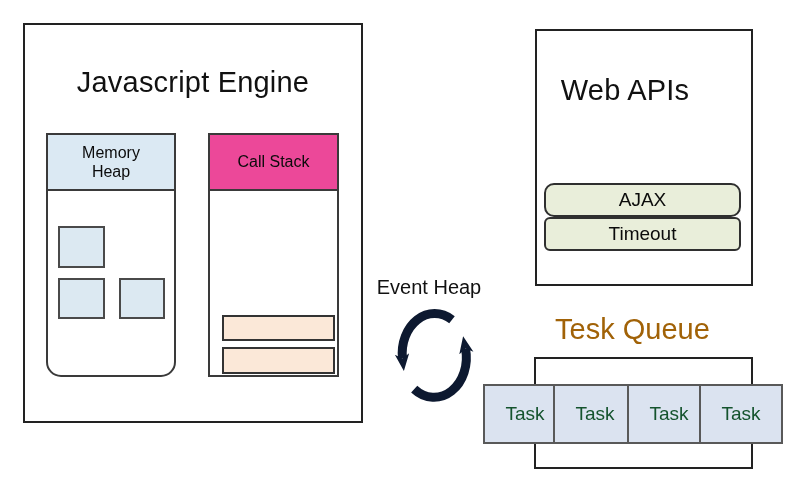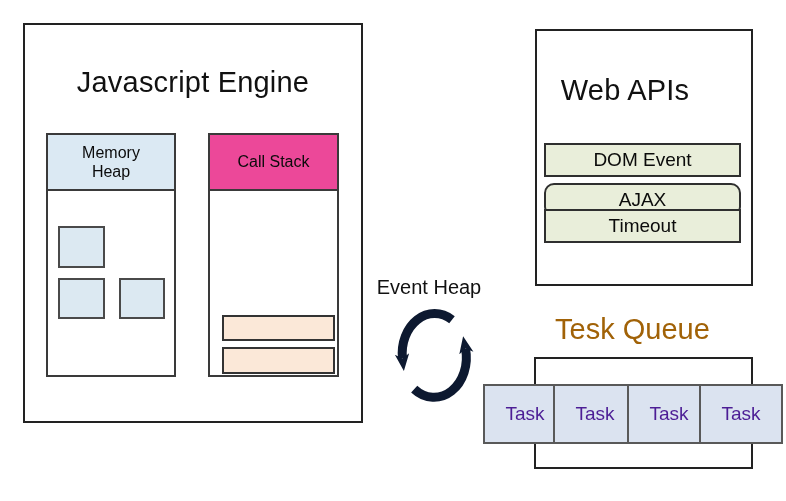--- a/index.html
+++ b/index.html
@@ -7,21 +7,21 @@
     position:relative;width:786px;height:501px;background:#ffffff;
     font-family:"Liberation Sans",sans-serif;color:#0b0b0b;overflow:hidden;
   }
   .abs{position:absolute;box-sizing:border-box;}
   .box{border:2px solid #222222;background:#ffffff;}
   .box-title{text-align:center;font-size:29px;letter-spacing:0.2px;color:#111111;}
   
   .engine{left:23px;top:23px;width:340px;height:400px;}
   .engine-title{left:23px;top:66px;width:340px;}
   .column{border:2px solid #3a3a3a;background:#ffffff;}
-  .heap-col{left:46px;top:133px;width:130px;height:244px;}
+  .heap-col{left:46px;top:133px;width:130px;height:244px;border-radius:15px;}
   .stack-col{left:208px;top:133px;width:131px;height:244px;}
   .col-header{
     position:absolute;left:-2px;top:-2px;right:-2px;height:54px;
     border:2px solid #3a3a3a;display:flex;align-items:center;justify-content:center;
     text-align:center;font-size:16px;line-height:1.2;box-sizing:content-box;
   }
   .col-header{width:calc(100% + 0px);}
   .heap-header{background:#dbe9f3;}
   .stack-header{background:#ec4899;}
   .col-header .hdr-text{display:block;max-width:84px;}
@@ -34,30 +34,30 @@
   .sbar2{top:212px;height:23px;}
   
   .webapis{left:535px;top:29px;width:218px;height:257px;}
   .webapis-title{left:535px;top:74px;width:180px;}
   .api-bar{
     left:544px;width:197px;height:34px;background:#e9eeda;border:2px solid #2f2f2f;
     display:flex;align-items:center;justify-content:center;font-size:19px;
   }
   .api1{top:143px;}
   .api2{top:183px;border-radius:10px;}
-  .api3{top:209px;}
+  .api3{top:217px;border-radius:6px;}
   
   .eventloop-label{left:366px;top:276px;width:126px;text-align:center;font-size:20px;color:#111111;}
   .eventloop-icon{left:389px;top:303px;width:90px;height:102px;}
   
   .queue-title{left:520px;top:313px;width:225px;text-align:center;font-size:29px;color:#a16207;}
   .queue-box{left:534px;top:357px;width:219px;height:112px;border:2px solid #222222;background:#ffffff;}
   .task{
     top:384px;width:84px;height:60px;background:#dbe3f0;border:2px solid #595959;
-    display:flex;align-items:center;justify-content:center;font-size:19px;color:#4c1d95;
+    display:flex;align-items:center;justify-content:center;font-size:19px;color:#14532d;
   }
   .task1{left:483px;}
   .task2{left:553px;}
   .task3{left:627px;}
   .task4{left:699px;}
 </style>
 </head>
 <body>
 
 <div class="canvas">
@@ -77,21 +77,20 @@
   <div class="abs column stack-col">
     <div class="col-header stack-header">
       <span class="hdr-text">Call Stack</span>
     </div>
     <div class="stack-bar sbar1"></div>
     <div class="stack-bar sbar2"></div>
   </div>
 
   <div class="abs box webapis"></div>
   <div class="abs box-title webapis-title">Web APIs</div>
-  <div class="abs api-bar api1">DOM Event</div>
   <div class="abs api-bar api2">AJAX</div>
   <div class="abs api-bar api3">Timeout</div>
 
   <div class="abs eventloop-label">Event Heap</div>
   <svg class="abs eventloop-icon" viewBox="0 0 100 110" xmlns="http://www.w3.org/2000/svg">
     <defs>
       <marker id="arrowHead" orient="auto" markerUnits="userSpaceOnUse" markerWidth="26" markerHeight="26" refX="5" refY="8">
         <path d="M0,0 L19,8 L0,16 L5,8 z" fill="#0d1930"></path>
       </marker>
     </defs>

